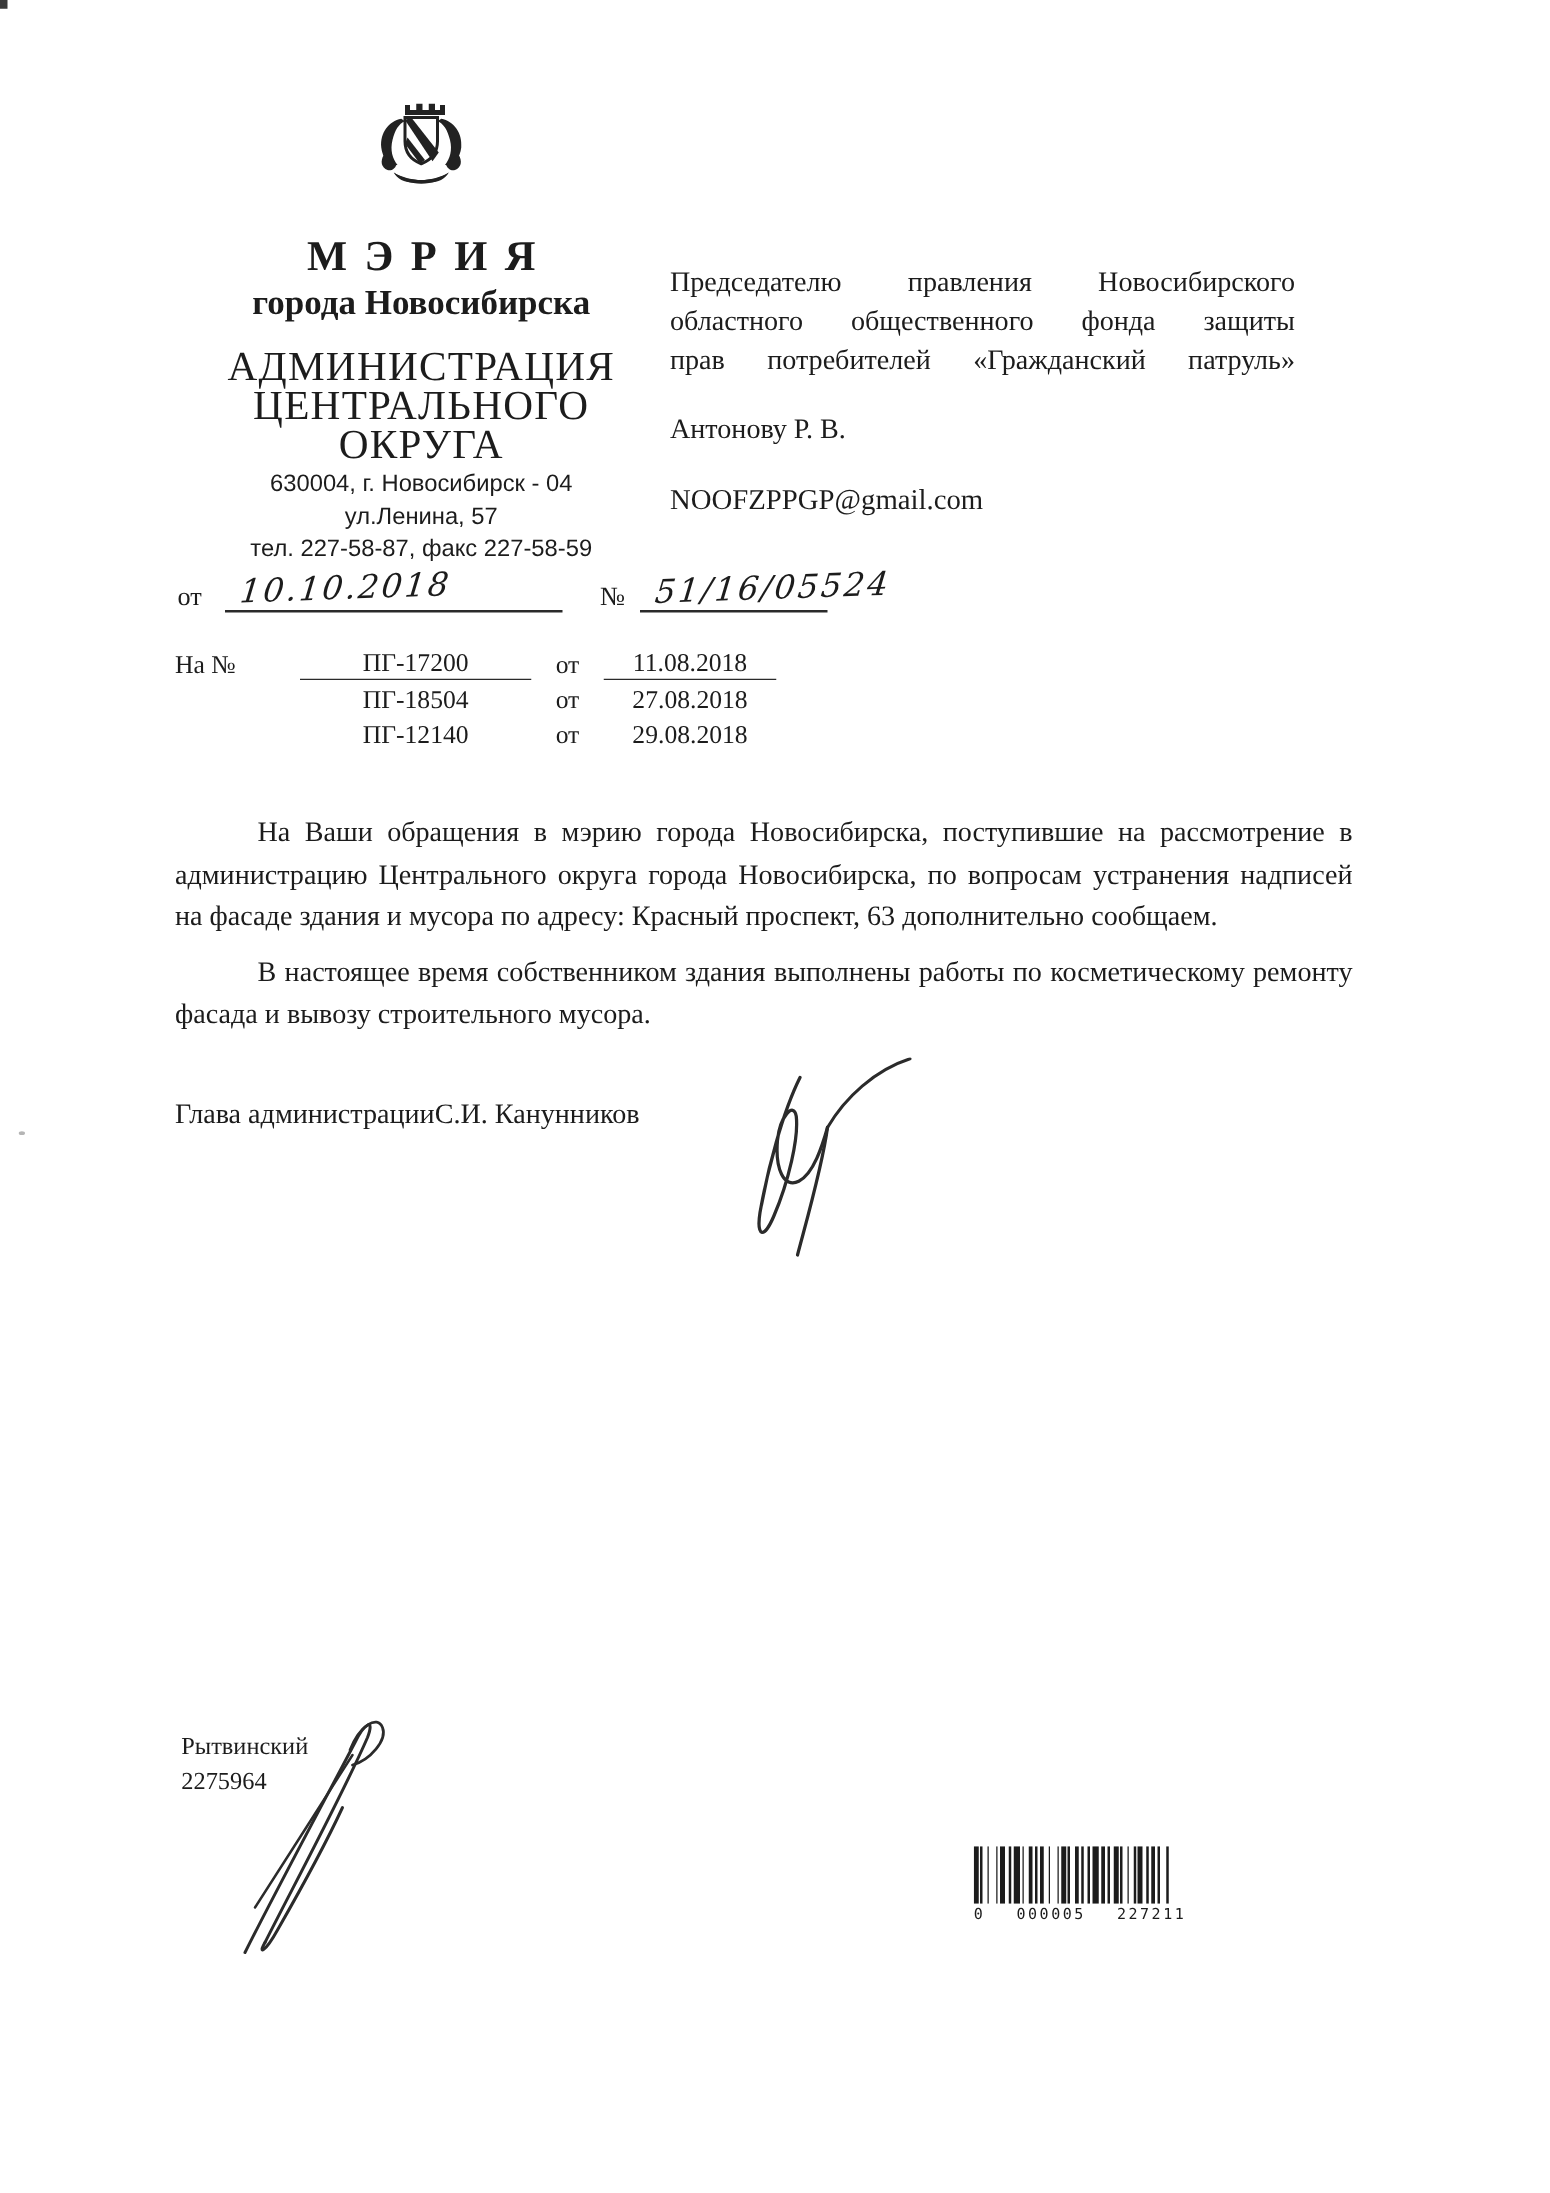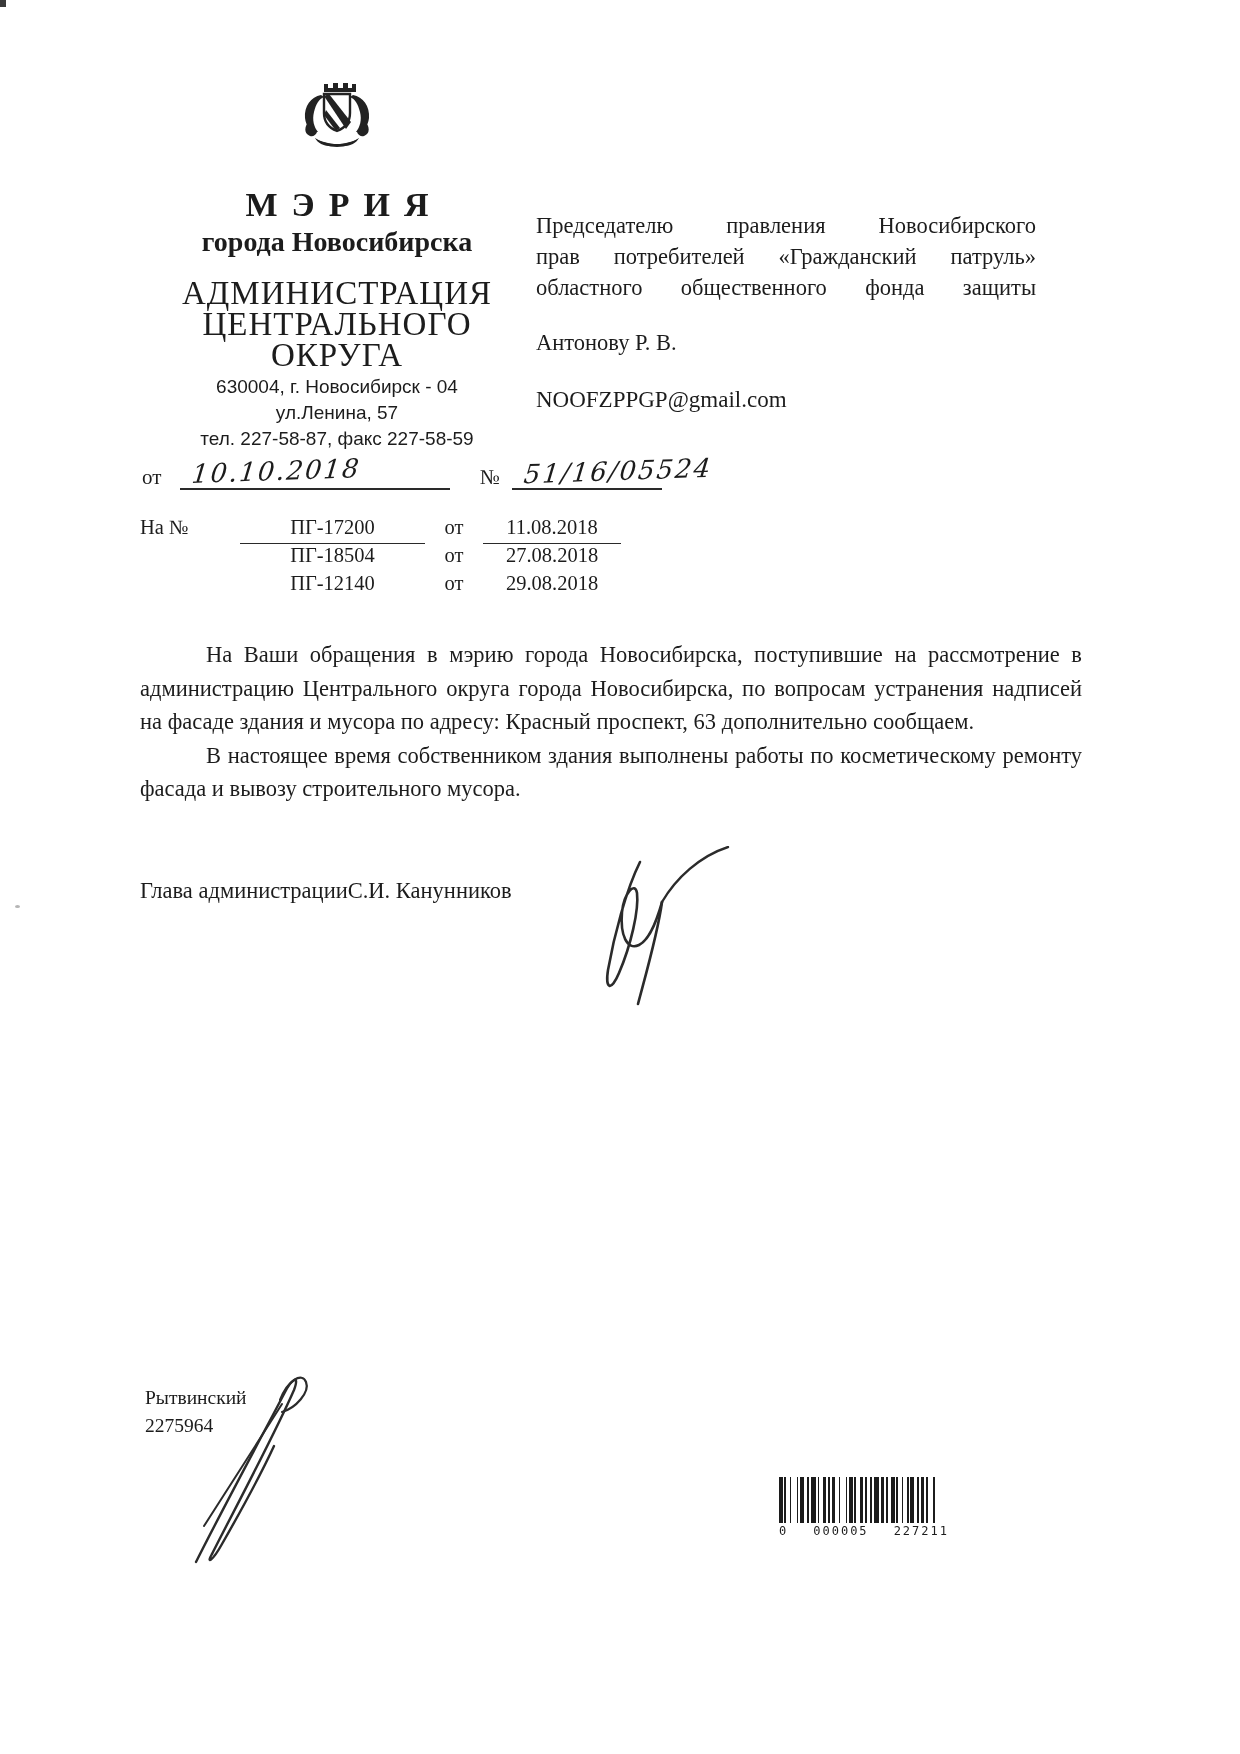--- a/index.html
+++ b/index.html
@@ -25,34 +25,34 @@
   .u-date { position:absolute; left:40px; bottom:4px; width:270px; border-bottom:2px solid #2a2a2a; height:30px; }
   .lbl-no { left:340px; }
   .u-num { position:absolute; left:372px; bottom:4px; width:150px; border-bottom:2px solid #2a2a2a; height:30px; }
   .hand {
     position:absolute; left:12px; bottom:2px; white-space:nowrap;
     font-family:"DejaVu Serif", serif; font-style:italic;
     font-size:26px; letter-spacing:2px; transform:rotate(-2deg) skewX(-8deg);
   }
   
   .in-block { position:absolute; left:140px; top:516px; font-size:20.5px; }
-  .ref-row { display:flex; height:28px; }
+  .ref-row { display:flex; height:28px; align-items:flex-end; }
   .ref-label { width:100px; }
   .ref-num { width:185px; text-align:center; }
   .ref-ot { width:58px; text-align:center; }
   .ref-date { width:138px; text-align:center; }
   .ref-row.first .ref-num, .ref-row.first .ref-date { border-bottom:1.5px solid #2a2a2a; }
   
   .right-col { position:absolute; left:536px; top:210px; width:500px; font-size:22.5px; }
   .rcp-line { text-align:justify; text-align-last:justify; line-height:31px; }
   .rcp-name { margin-top:27px; }
   .rcp-email { margin-top:31px; font-size:23px; }
   
   .body-text { position:absolute; left:140px; top:638px; width:942px; font-size:22.5px; line-height:33.5px; }
-  .body-text p { text-align:justify; text-indent:66px; }
+  .body-text p { text-align:justify; text-indent:66px;margin-top:11px; }
   
   .sign-row { position:absolute; left:140px; top:878px; width:942px; display:flex; font-size:22.5px; }
   .sig-main { position:absolute; left:570px; top:846px; }
   
   .exec-block { position:absolute; left:145px; top:1384px; font-size:19.5px; line-height:28px; }
   .sig-exec { position:absolute; left:168px; top:1366px; }
   
   .barcode { position:absolute; left:779px; top:1477px; width:176px; }
   .bars { display:flex; height:46px; width:176px; overflow:hidden; }
   .bars div { height:100%; flex:none; }
@@ -133,22 +133,22 @@
     <div class="ref-row">
       <span class="ref-label"></span>
       <span class="ref-num">ПГ-12140</span>
       <span class="ref-ot">от</span>
       <span class="ref-date">29.08.2018</span>
     </div>
   </div>
 
   <div class="right-col">
     <div class="rcp-line">Председателю правления Новосибирского</div>
+    <div class="rcp-line">областного общественного фонда защиты</div>
     <div class="rcp-line">прав потребителей «Гражданский патруль»</div>
-    <div class="rcp-line">областного общественного фонда защиты</div>
     <div class="rcp-name">Антонову Р. В.</div>
     <div class="rcp-email">NOOFZPPGP@gmail.com</div>
   </div>
 
   <div class="body-text">
     <p>На Ваши обращения в мэрию города Новосибирска, поступившие на рассмотрение в администрацию Центрального округа города Новосибирска, по вопросам устранения надписей на фасаде здания и мусора по адресу: Красный проспект, 63 дополнительно сообщаем.</p>
     <p>В настоящее время собственником здания выполнены работы по косметическому ремонту фасада и вывозу строительного мусора.</p>
   </div>
 
   <div class="sign-row">

